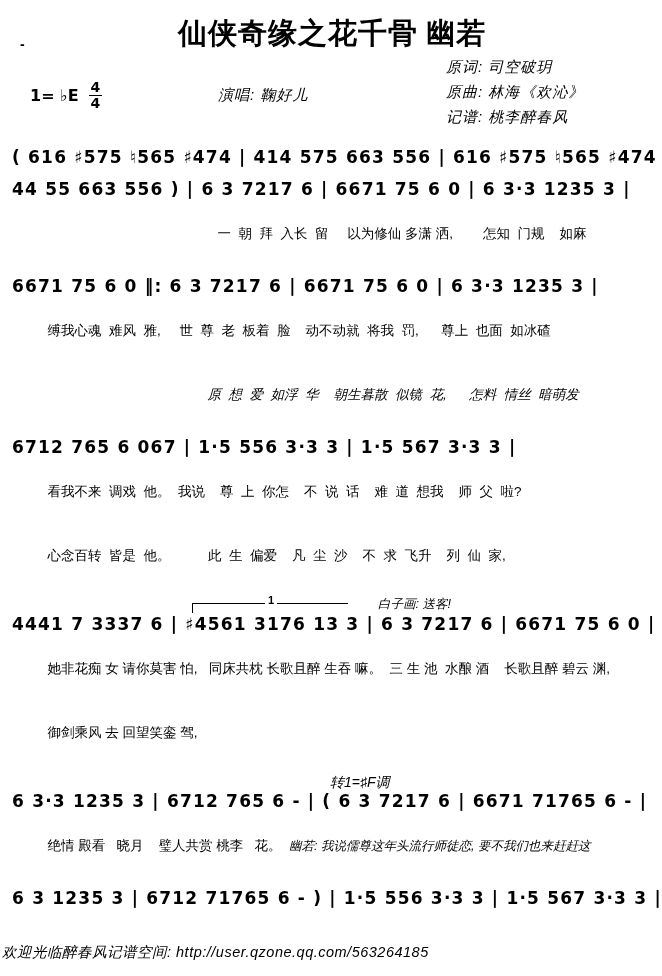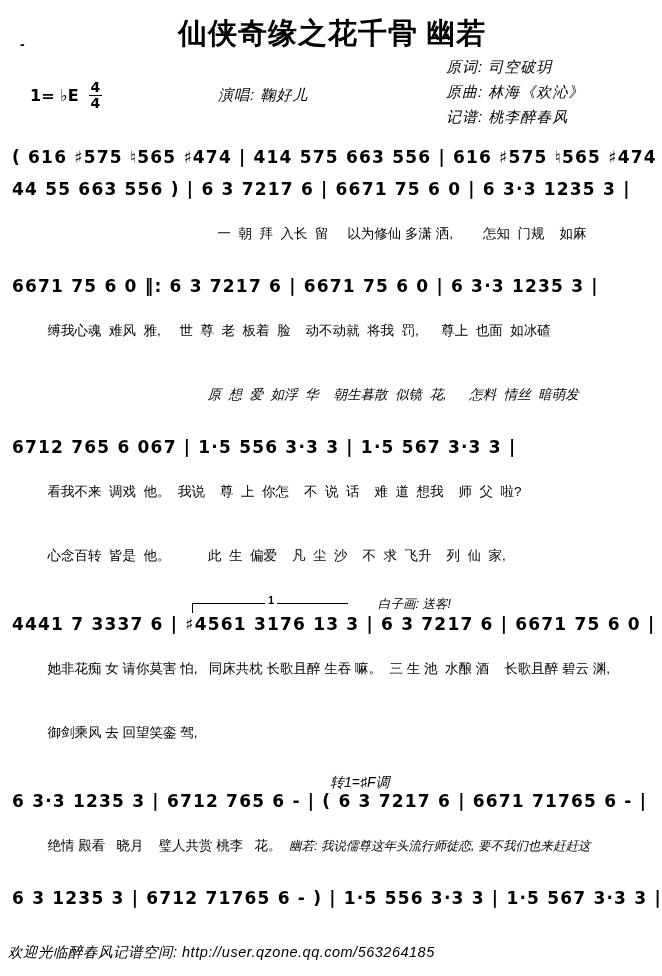--- a/index.html
+++ b/index.html
@@ -37,21 +37,21 @@
     border-top:1.6px solid #000;border-left:1.6px solid #000;
     height:9px;position:relative;align-self:flex-end;
   }
   .volta-num{
     position:absolute;top:-9px;left:72px;background:#fff;
     padding:0 3px;font-size:11px;font-weight:bold;line-height:1;
   }
   .volta-ann{font-size:12.5px;font-style:italic;margin-left:30px;white-space:pre;}
   .keychange{font-size:14px;font-style:italic;white-space:pre;line-height:1;margin-bottom:2px;}
   .footer{
-    position:absolute;left:8px;bottom:14px;font-size:14.5px;
+    position:absolute;left:2px;bottom:14px;font-size:14.5px;
     font-style:italic;letter-spacing:.5px;white-space:pre;
   }
 </style>
 </head>
 <body>
 
 <div class="sheet">
 
   <div class="margin-mark">-</div>
 

